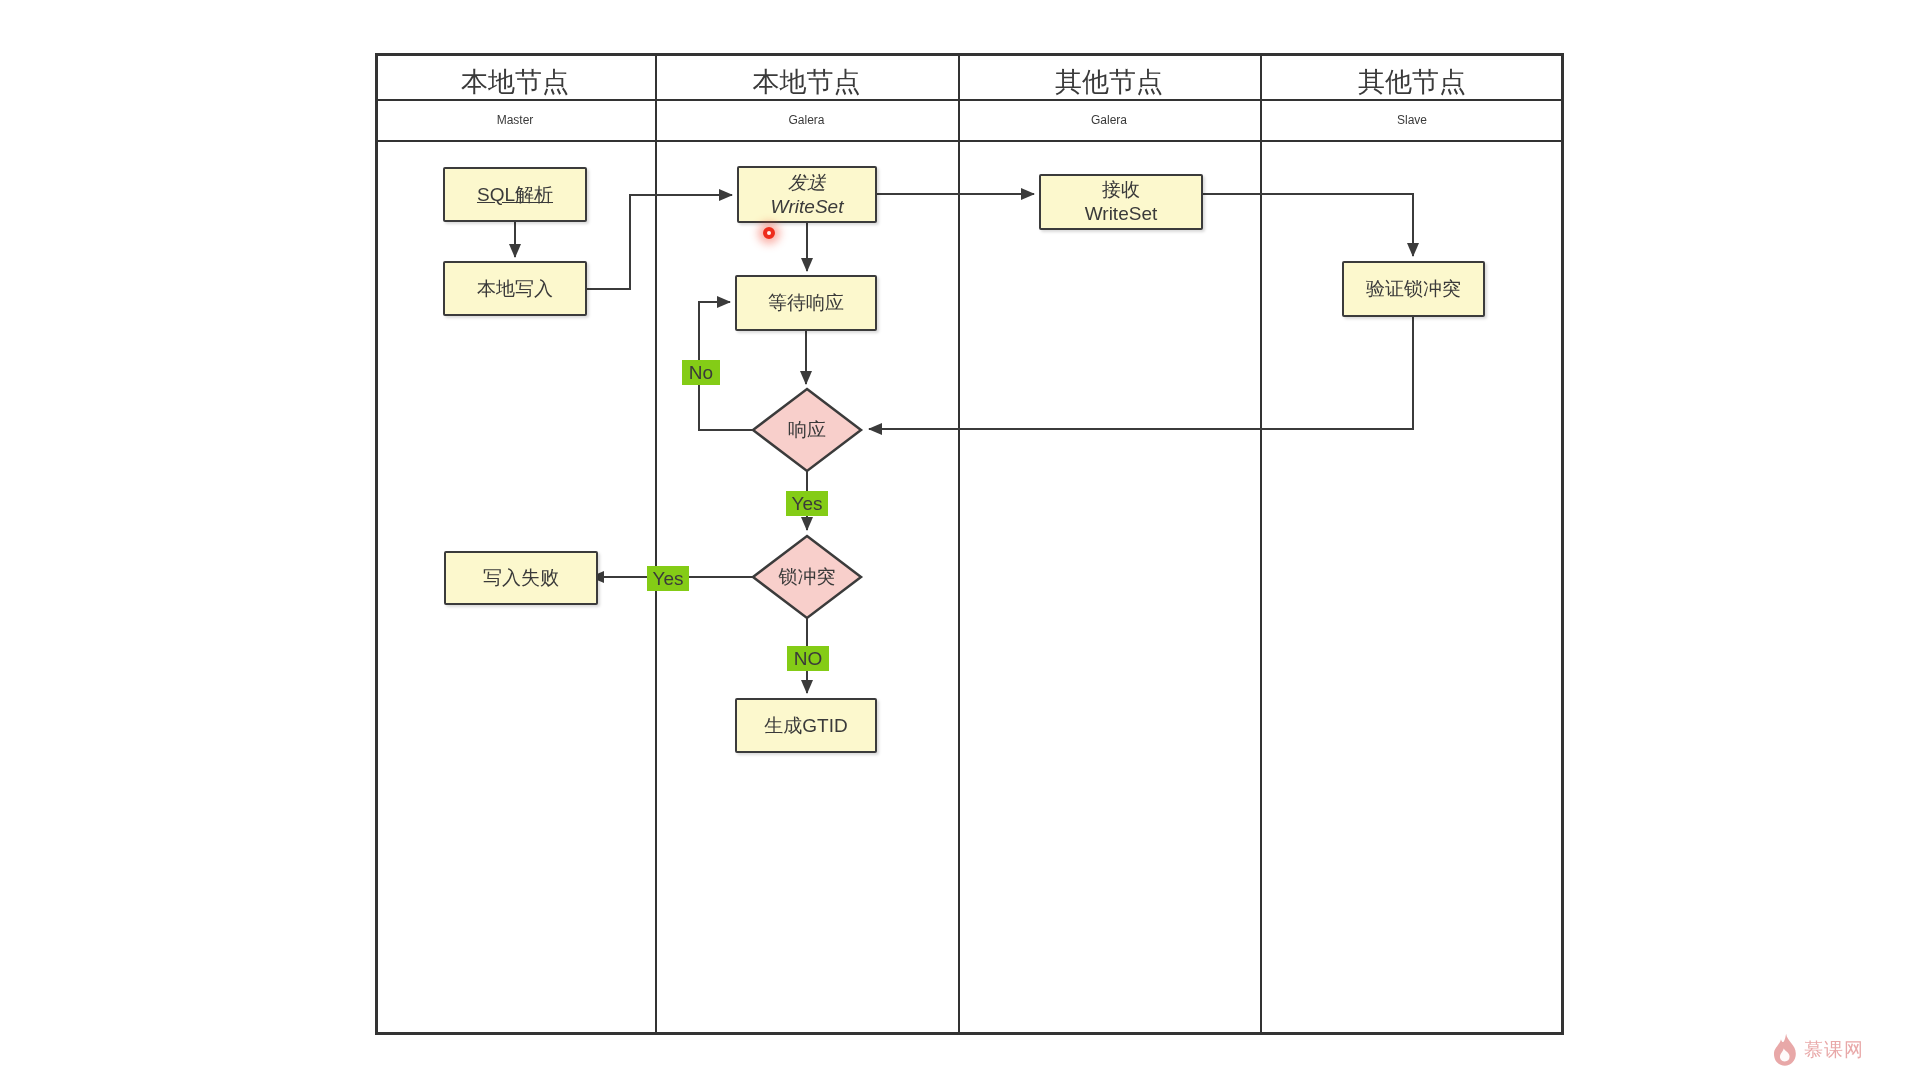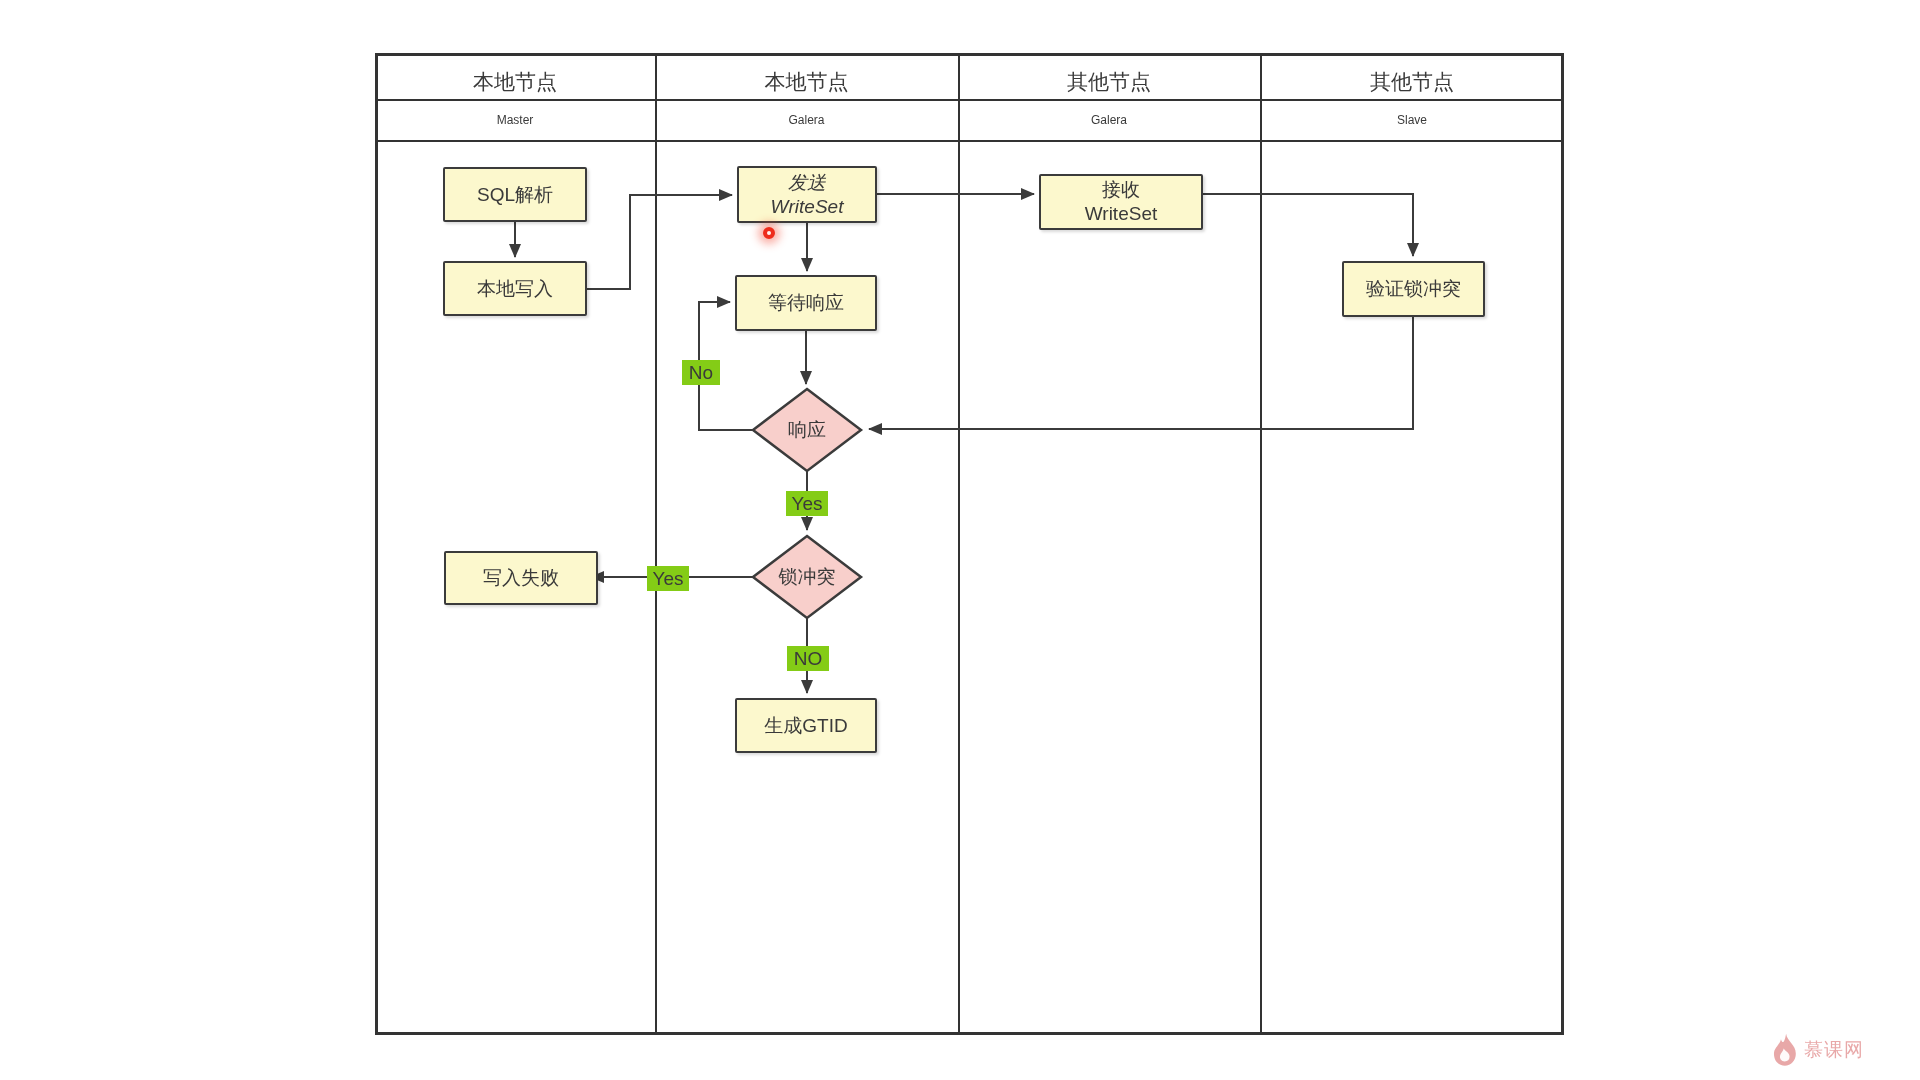--- a/index.html
+++ b/index.html
@@ -14,21 +14,21 @@
   *{margin:0;padding:0;box-sizing:border-box;}
   html,body{background:#fff;}
   body{font-family:"Liberation Sans","DejaVu Sans",sans-serif;color:var(--text_color);}
   .canvas{position:relative;width:1920px;height:1080px;background:#fff;overflow:hidden;}
 
   
   .table-frame{position:absolute;left:375px;top:53px;width:1189px;height:982px;border:3px solid #333;}
   .vline{position:absolute;top:53px;height:982px;width:2px;background:#333;}
   .hline{position:absolute;left:375px;width:1189px;height:2px;background:#333;}
   .lane-cell{position:absolute;display:flex;align-items:center;justify-content:center;color:var(--text_color);}
-  .lane-top{font-size:21px;height:58px;}
+  .lane-top{font-size:27px;height:58px;}
   .lane-sub{font-size:12px;height:41px;}
 
   
   svg.edges{position:absolute;left:0;top:0;width:1920px;height:1080px;}
   .edge{stroke:var(--line_color);stroke-width:2;fill:none;}
   .arrowhead{fill:var(--line_color);}
 
   
   .node{position:absolute;display:flex;flex-direction:column;align-items:center;justify-content:center;
         background:var(--node_fill);border:2px solid var(--node_border);border-radius:2px;
@@ -90,21 +90,21 @@
     <path class="edge" marker-end="url(#arw)" d="M877 194 L1034 194"></path>
     <path class="edge" marker-end="url(#arw)" d="M1180 194 L1413 194 L1413 256"></path>
     <path class="edge" marker-end="url(#arw)" d="M1413 317 L1413 429 L869 429"></path>
     <path class="edge" marker-end="url(#arw)" d="M806 331 L806 384"></path>
     <path class="edge" marker-end="url(#arw)" d="M752 430 L699 430 L699 302 L730 302"></path>
     <path class="edge" marker-end="url(#arw)" d="M807 471 L807 530"></path>
     <path class="edge" marker-end="url(#arw)" d="M753 577 L591 577"></path>
     <path class="edge" marker-end="url(#arw)" d="M807 618 L807 693"></path>
   </svg>
 
-  <div class="node" style="left:443px;top:167px;width:144px;height:55px;">
+  <div class="node" style="left:443px;top:167px;width:144px;height:55px;text-decoration:underline;">
     <span>SQL解析</span>
   </div>
   <div class="node" style="left:443px;top:261px;width:144px;height:55px;">
     <span>本地写入</span>
   </div>
   <div class="node" style="left:737px;top:166px;width:140px;height:57px;font-style:italic;">
     <span>发送</span>
     <span>WriteSet</span>
   </div>
   <div class="node" style="left:735px;top:275px;width:142px;height:56px;">

